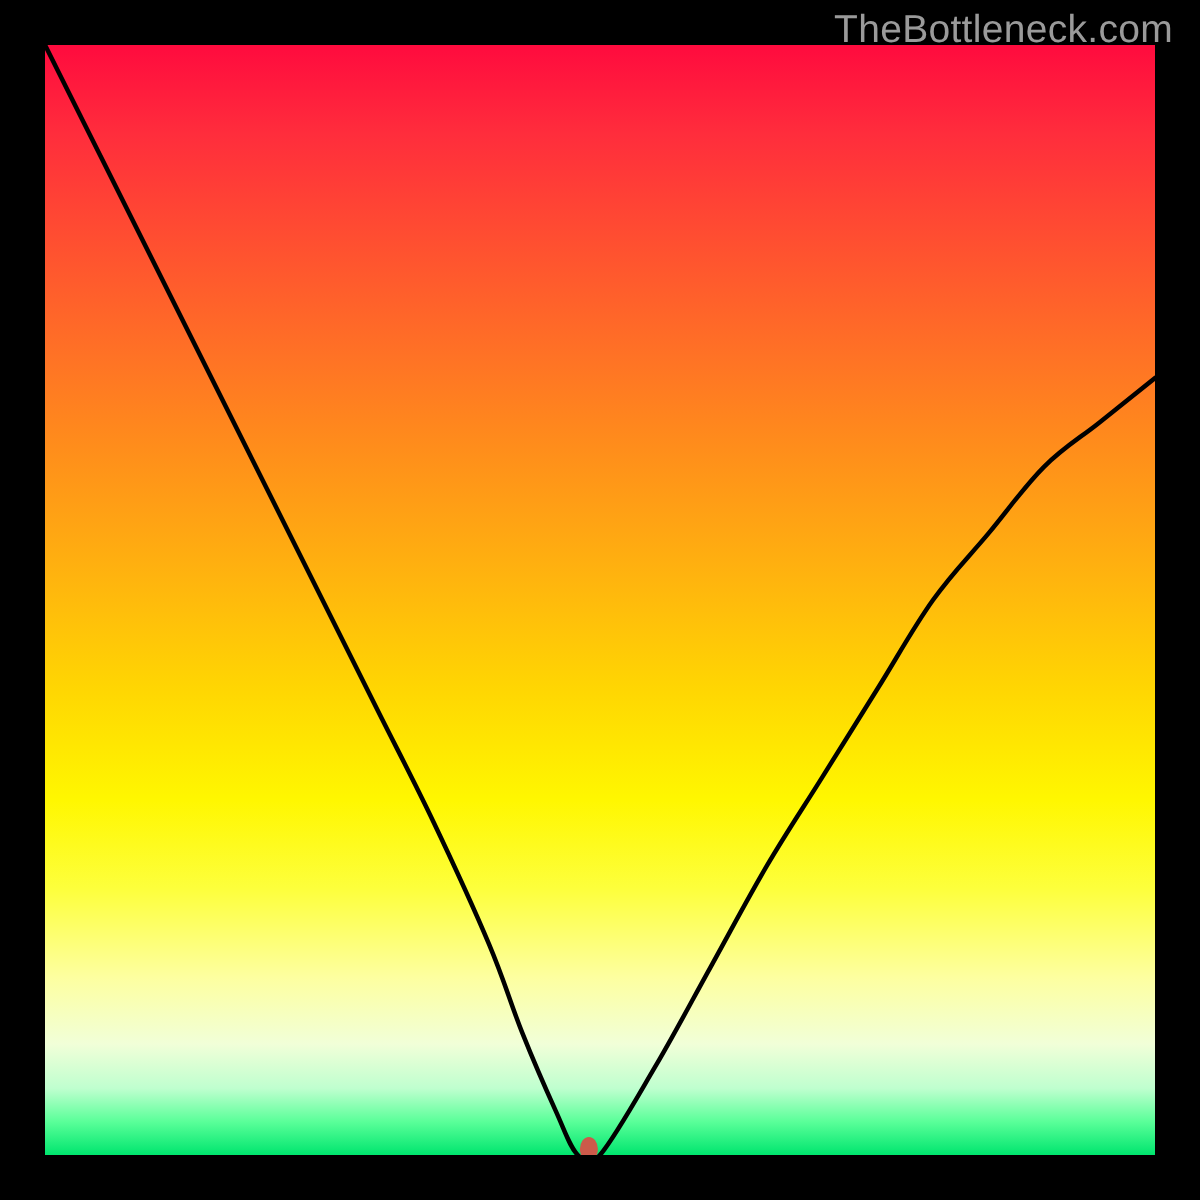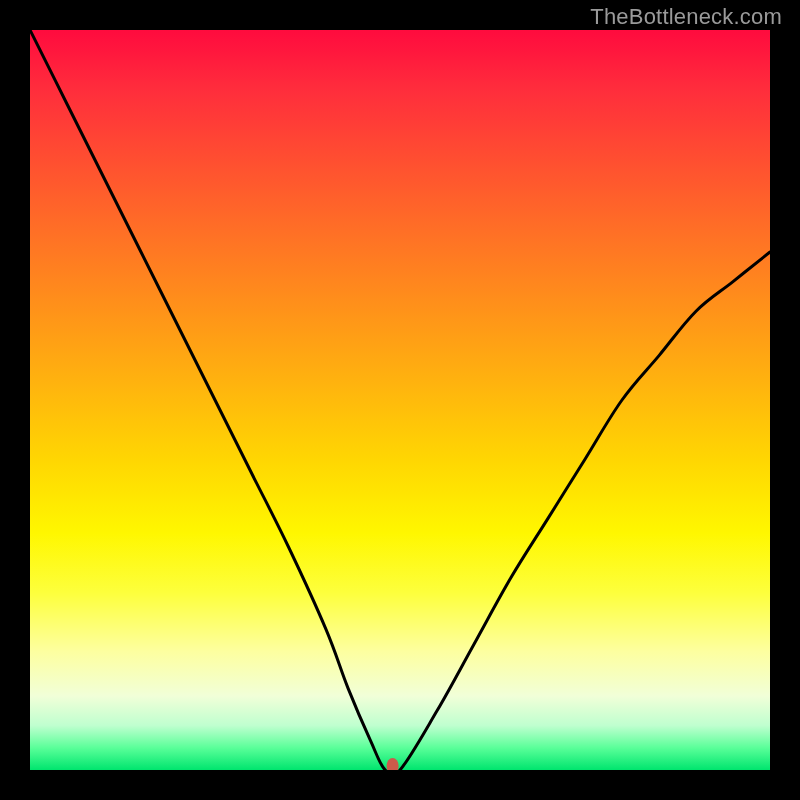--- a/index.html
+++ b/index.html
@@ -40,21 +40,21 @@
       #bfffcf 94%,
       #5aff99 97%,
       #00e56e 100%
     );
   }
   .watermark {
     position: absolute;
     top: 4px;
     right: 18px;
     color: #9a9a9a;
-    font-size: 22px;
+    font-size: 26px;
     font-weight: 500;
     letter-spacing: 0.2px;
     user-select: none;
   }
   svg.curve {
     position: absolute;
     top: 0;
     left: 0;
     width: 740px;
     height: 740px;

